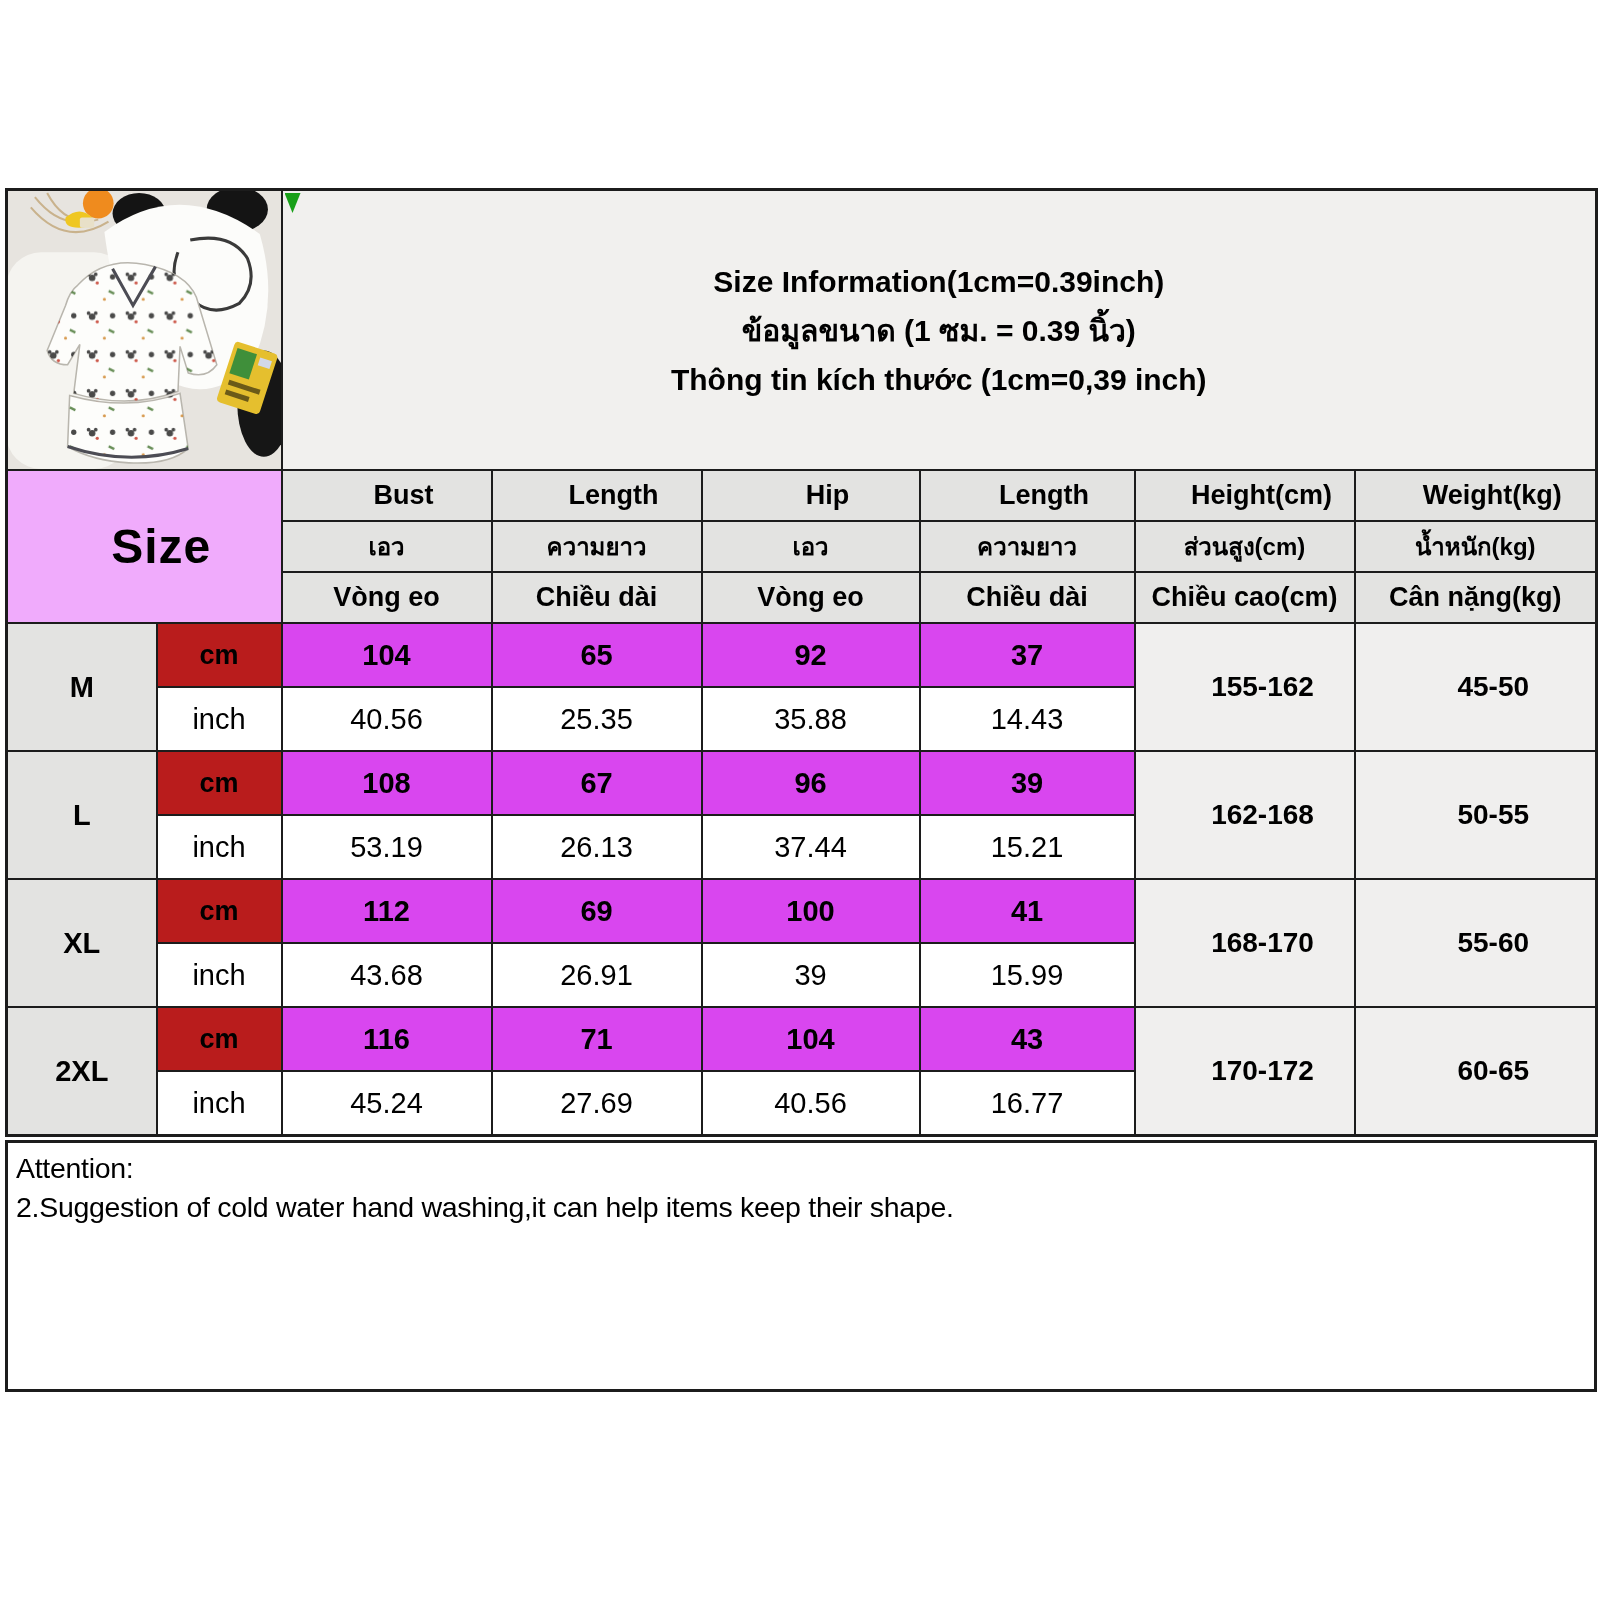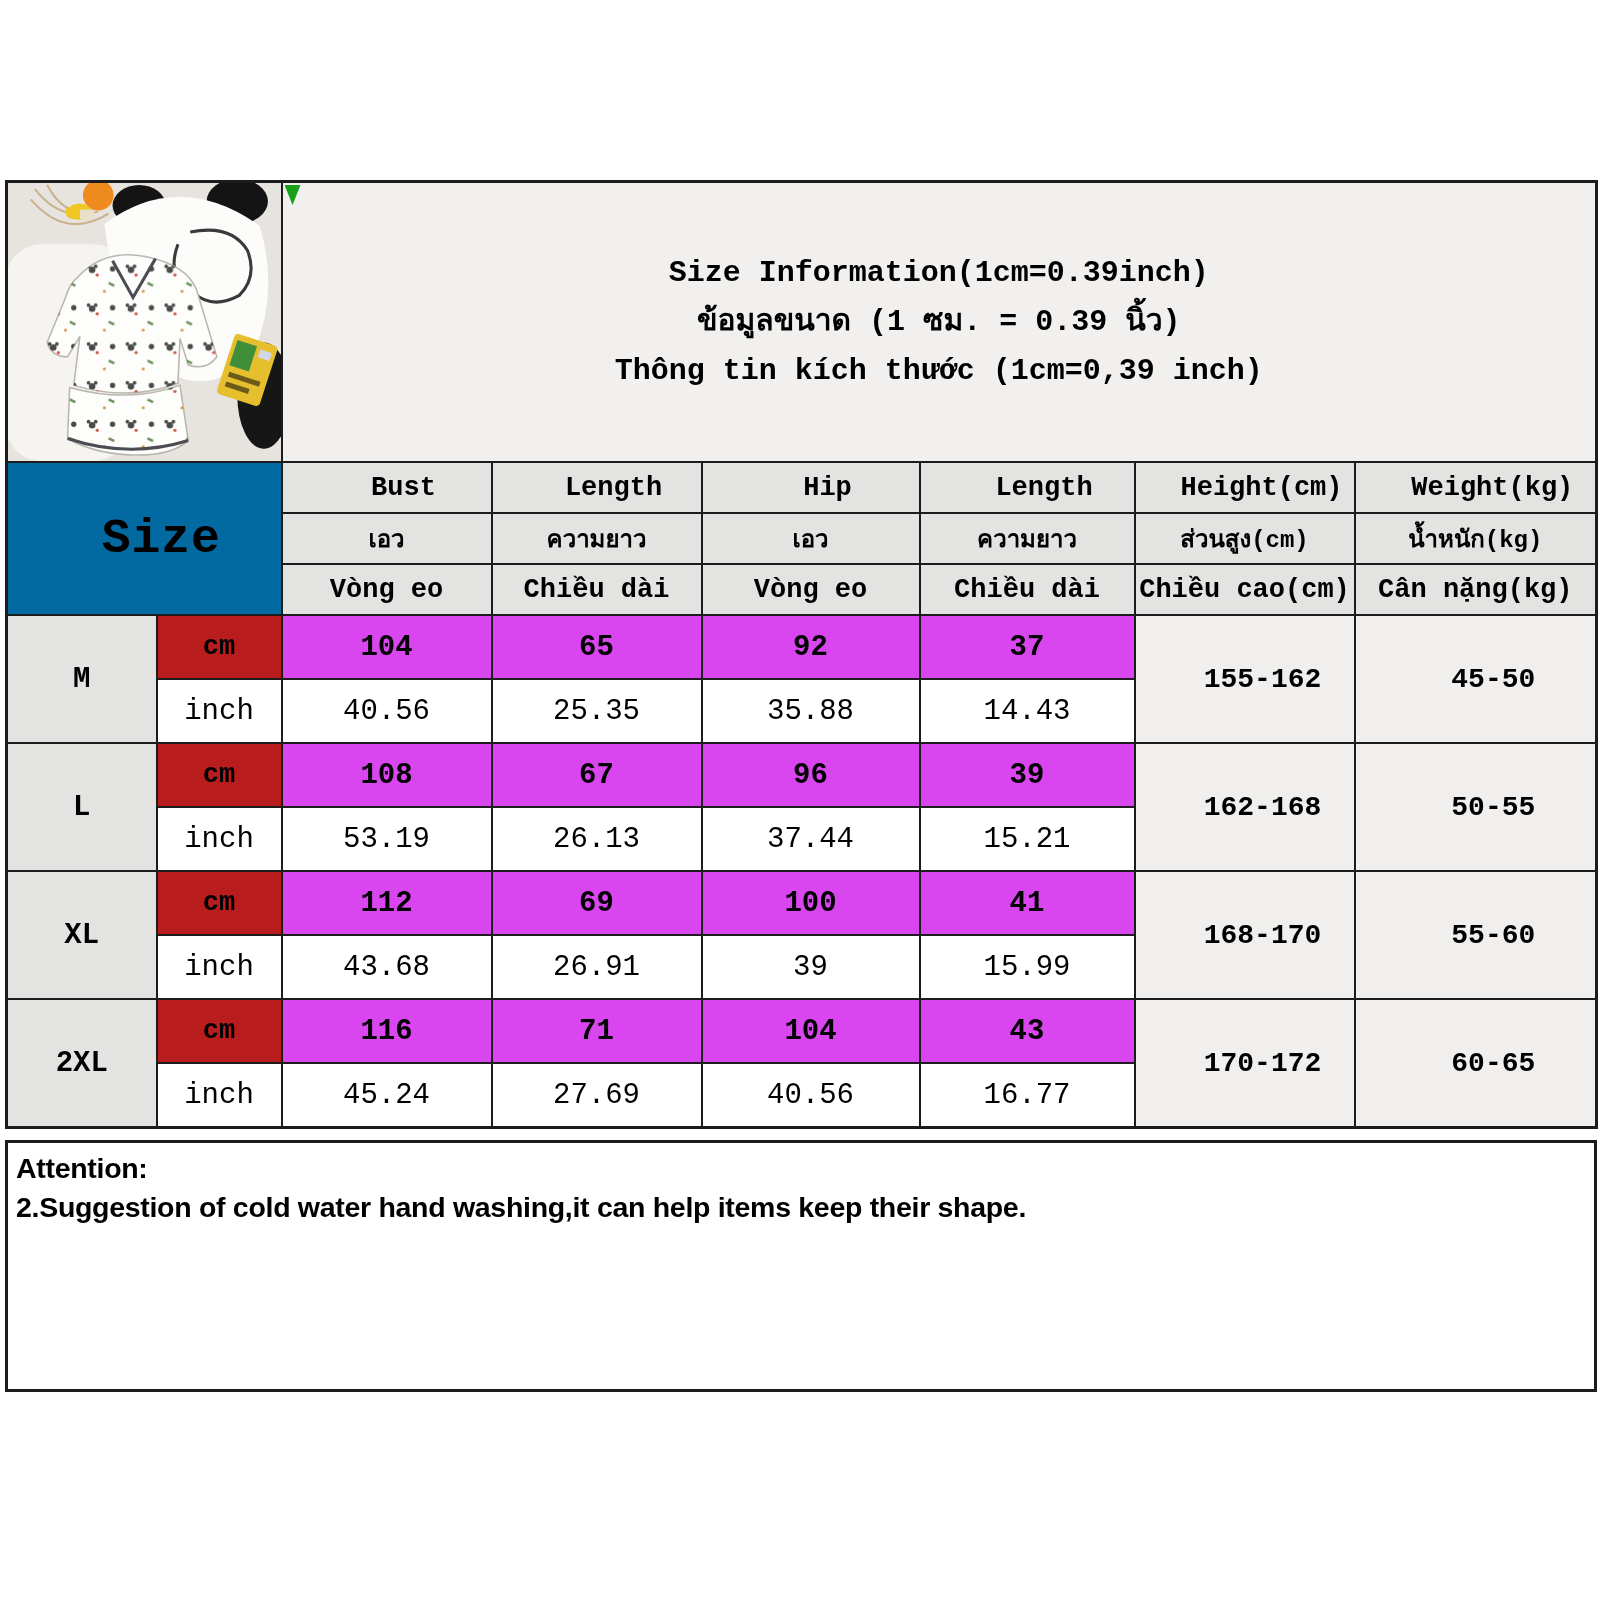--- a/index.html
+++ b/index.html
@@ -1,22 +1,22 @@
 <!DOCTYPE html>
 <html><head>
 <meta charset="utf-8">
 <style>
   html,body{margin:0;padding:0;background:#ffffff;}
   body{width:1600px;height:1600px;font-family:"Liberation Sans",sans-serif;color:#000;}
   .sheet{position:relative;width:1600px;height:1600px;background:#fff;overflow:hidden;}
 
   table.size-table{
-    position:absolute;left:5px;top:180px;width:1590px;
+    position:absolute;left:5px;top:188px;width:1590px;
     border-collapse:collapse;table-layout:fixed;
-    border:3px solid #1c1c1c;background:#fff;font-family:Liberation Mono, monospace;
+    border:3px solid #1c1c1c;background:#fff;
   }
   .size-table td,.size-table th{
     border:2px solid #1c1c1c;text-align:center;vertical-align:middle;
     padding:0;overflow:hidden;
   }
 
   
   .photo-cell{height:278px;background:#e9e6e1;padding:0;}
   .title-cell{background:#f1f0ee;position:relative;}
   .title-line{font-weight:bold;font-size:30px;line-height:49px;text-align:center;}
@@ -24,38 +24,38 @@
   .corner-flag{
     position:absolute;left:2px;top:2px;width:16px;height:20px;
     background:#18a018;clip-path:polygon(0 0,100% 0,50% 100%);
   }
 
   
   .hdr-row th{background:#e3e3e1;font-weight:bold;height:49px;}
   .hdr-en th{font-size:27px;padding-left:34px;}
   .hdr-th th{font-size:24px;}
   .hdr-vi th{font-size:27px;}
-  th.size-big{background:#0369a1;font-size:48px;font-weight:bold;letter-spacing:1px;}
+  th.size-big{background:#f0abfc;font-size:48px;font-weight:bold;letter-spacing:1px;}
 
   
   tr.r-cm td,tr.r-cm th{height:62px;}
   tr.r-inch td{height:62px;}
   th.size-letter{background:#e3e3e1;font-size:29px;font-weight:bold;}
   td.unit{font-weight:bold;font-size:27px;}
   tr.r-cm td.unit{background:#b91c1c;}
   tr.r-cm td.val{background:#d946ef;font-weight:bold;font-size:29px;}
   tr.r-inch td{background:#ffffff;font-weight:normal;font-size:29px;}
   td.range{background:#f0efee;font-weight:bold;font-size:28px;padding-left:36px;}
 
   
   .attention{
     position:absolute;left:5px;top:1140px;width:1568px;height:240px;
     border:3px solid #1c1c1c;background:#fff;
     padding:6px 10px 0 8px;font-size:28.5px;line-height:39px;
-    letter-spacing:-0.3px;text-align:left;font-weight:bold;
+    letter-spacing:-0.3px;text-align:left;
   }
   .attention p{margin:0;}
 
   
   svg.photo{display:block;width:100%;height:100%;}
 </style>
 </head>
 <body>
 
 <div class="sheet">

